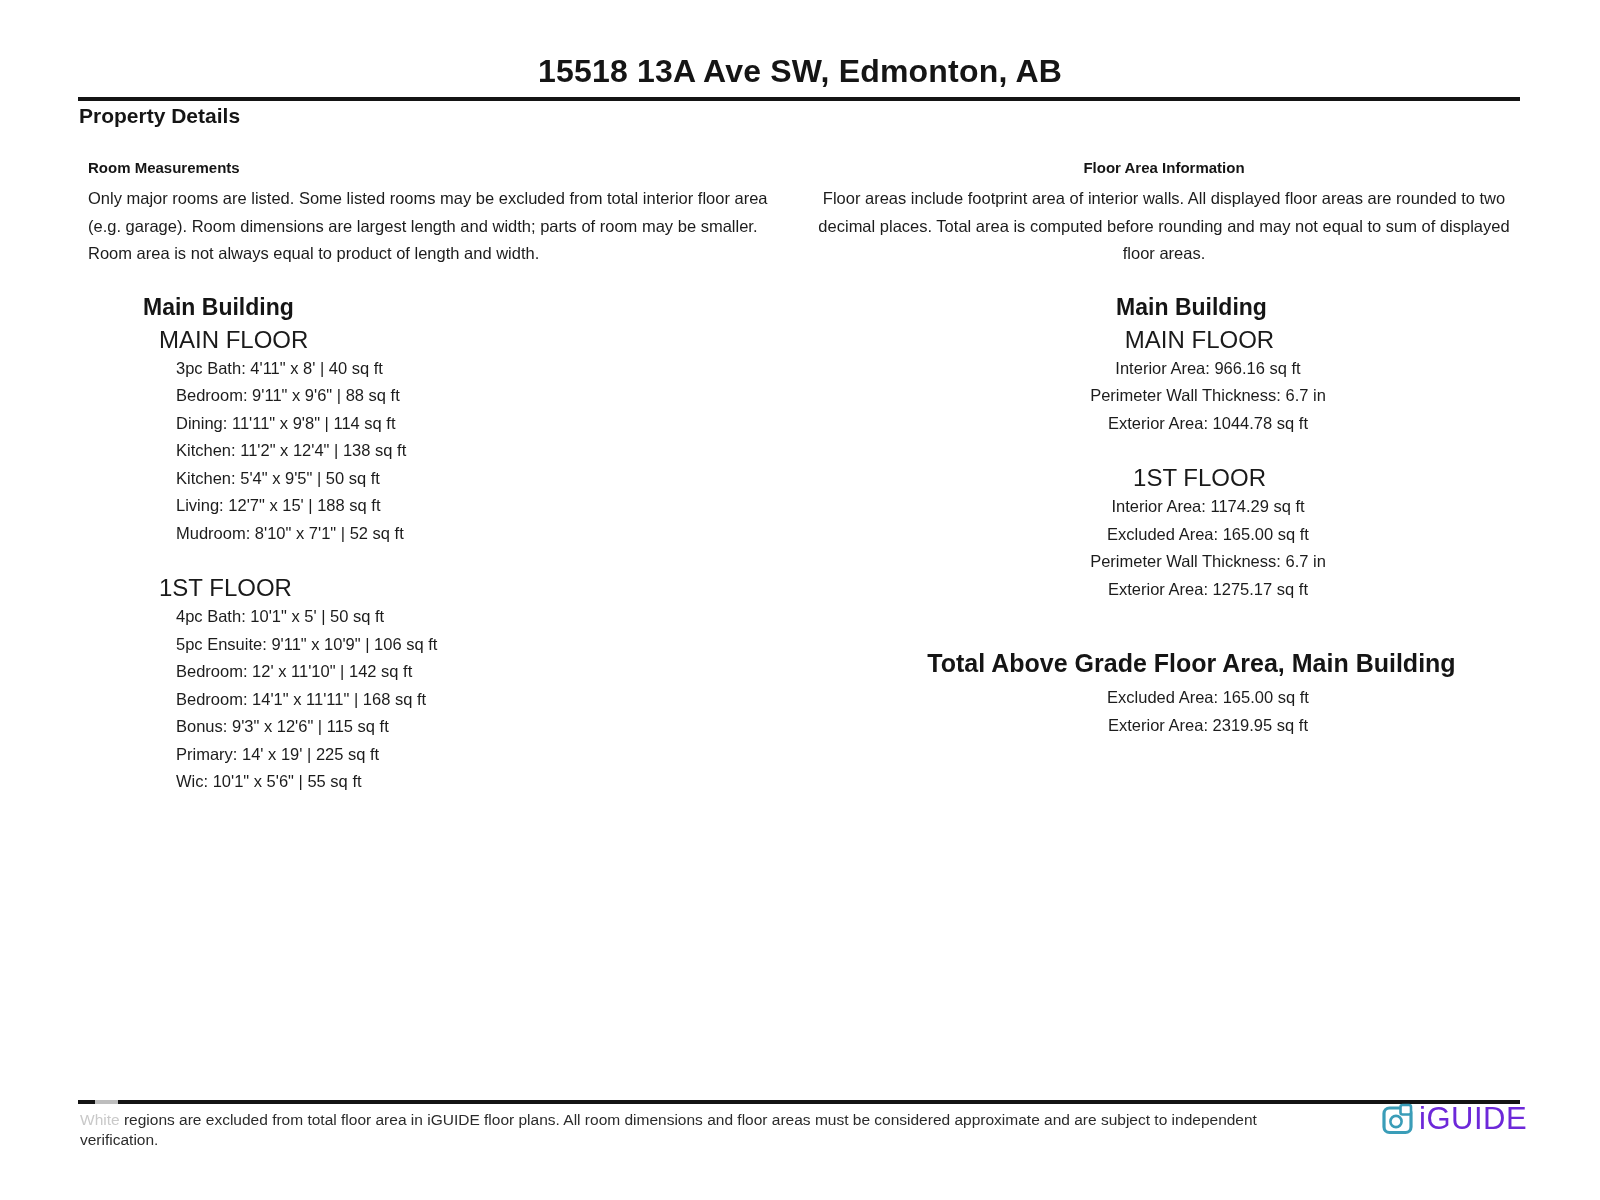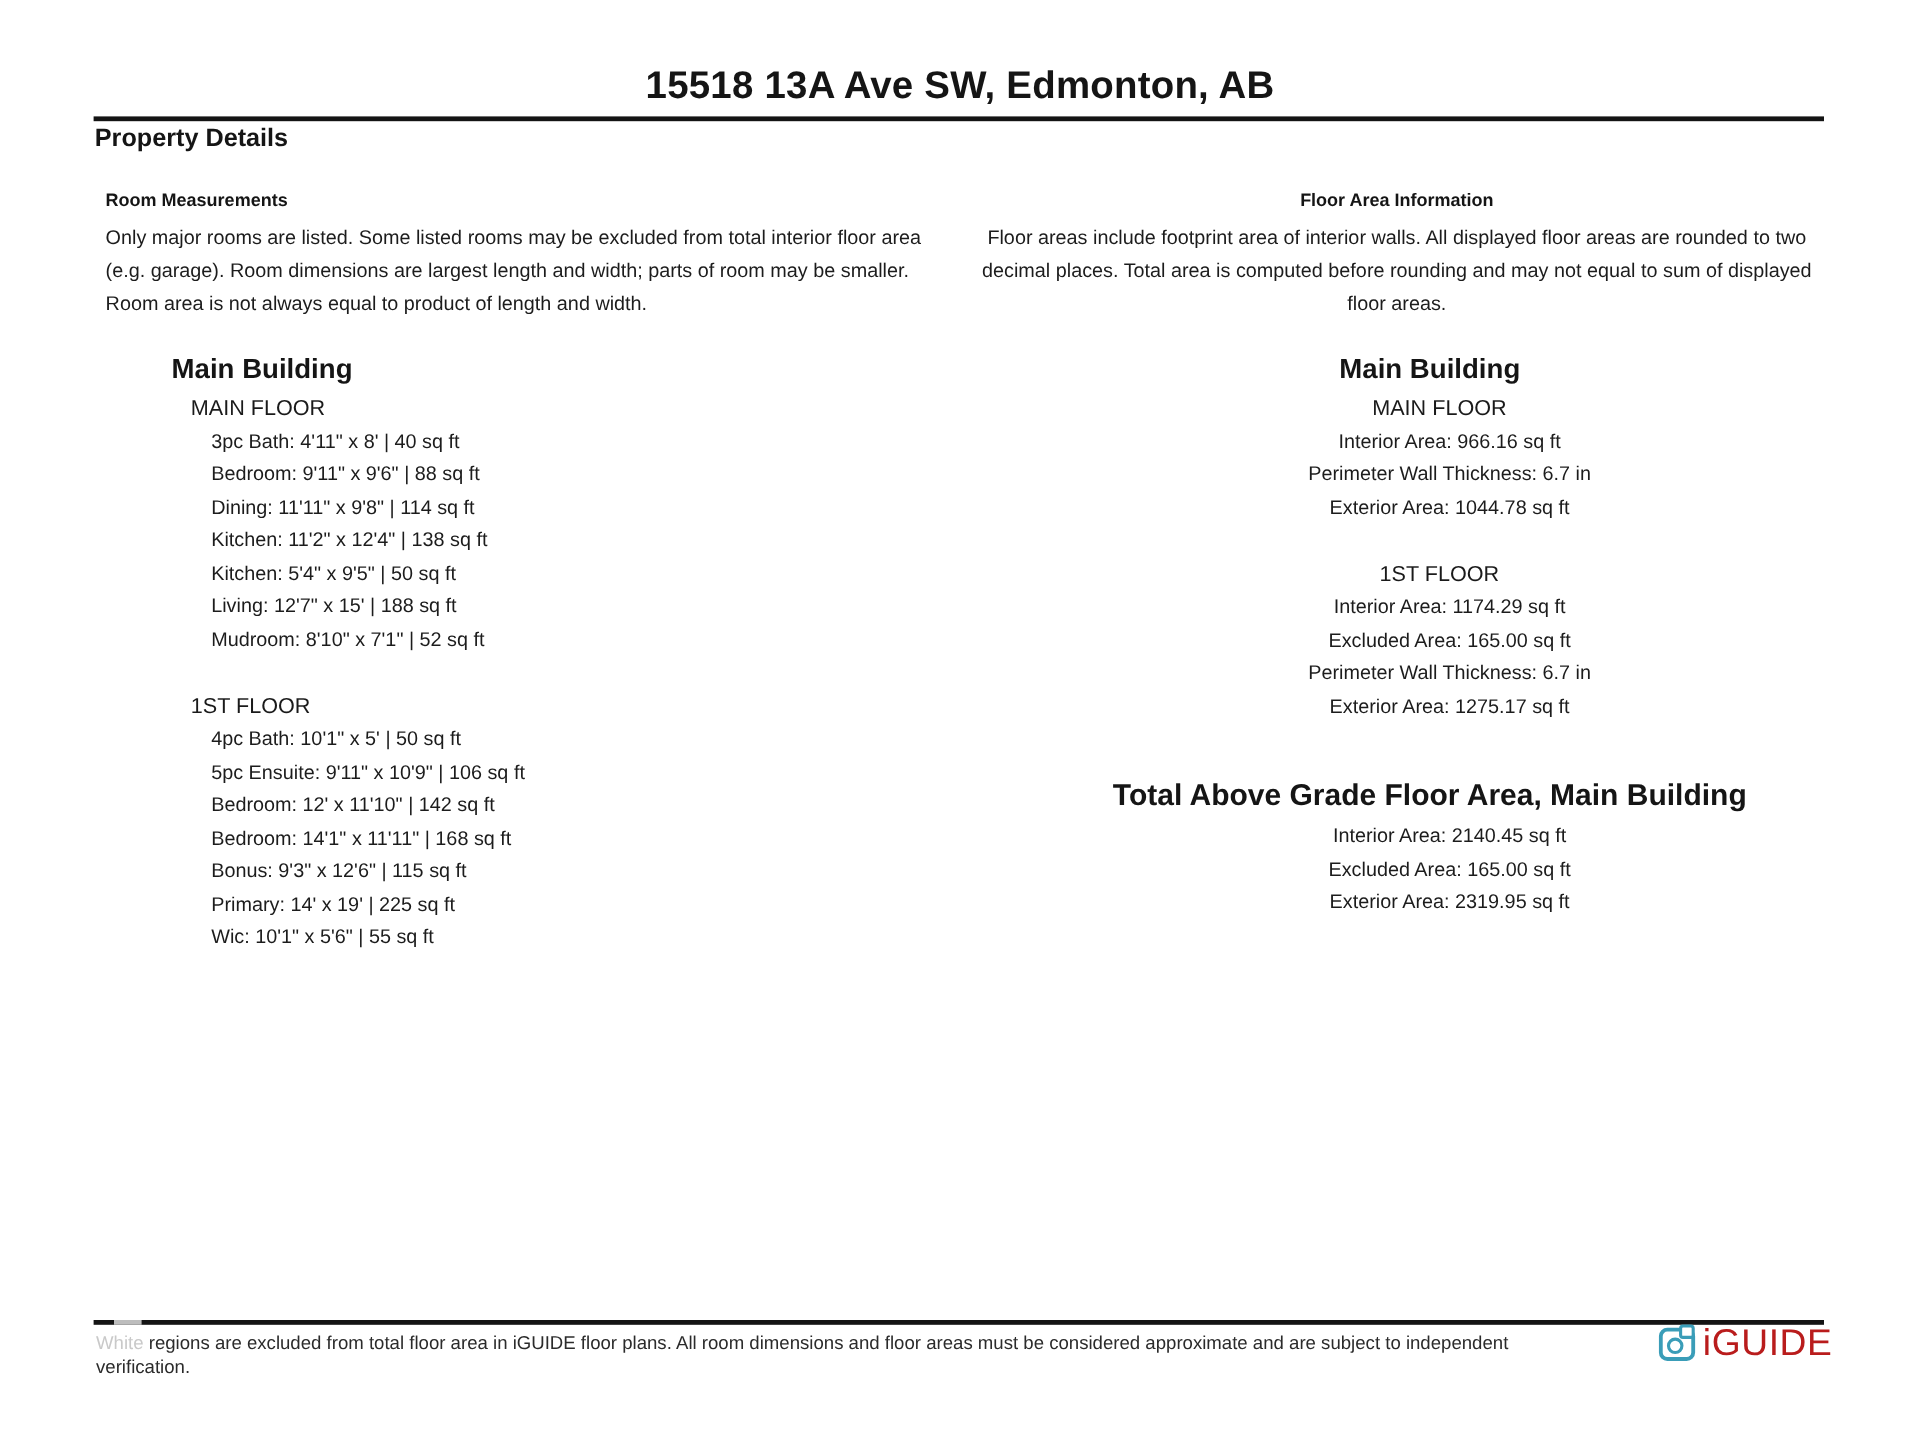--- a/index.html
+++ b/index.html
@@ -31,21 +31,21 @@
   .col-right { left:808px; width:712px;text-align:center; }
 
   .section-heading {
     margin:0 0 9px 0; font-size:15px; font-weight:bold; color:#151515;
   }
   .desc-line { font-size:16.5px; line-height:27.5px; color:#1c1c1c; }
 
   .building { margin-top:26px; padding-left:55px; }
   .building-name { font-size:23px; font-weight:bold; color:#151515; margin-bottom:5px; }
   .floor { padding-left:16px; margin-bottom:27px; }
-  .floor-name { font-size:18px; line-height:28px; color:#1a1a1a; margin-bottom:1px; }
+  .floor-name { font-size:24px; line-height:28px; color:#1a1a1a; margin-bottom:1px; }
   .entry { font-size:16.5px; line-height:27.5px; padding-left:17px; color:#1c1c1c; white-space:nowrap; }
 
   .total-block { margin-top:46px; padding-left:55px; }
   .total-heading { font-size:25px; font-weight:bold; color:#151515; margin-bottom:6px; }
   .total-block .entry { padding-left:33px; }
 
   
   .footer-rule {
     position:absolute; top:1100px; left:78px; width:1442px; height:4px;
     background:#141414;
@@ -59,21 +59,21 @@
     font-size:15.5px; line-height:20px; color:#2b2b2b;
   }
   .white-word { color:#c9c9c9; }
 
   .logo {
     position:absolute; top:1102px; left:1382px;
     display:flex; align-items:center; gap:3px;
   }
   .logo-icon { display:block; }
   .logo-text {
-    font-size:31px; color:#b91c1c; letter-spacing:0.5px; line-height:34px;
+    font-size:31px; color:#6d28d9; letter-spacing:0.5px; line-height:34px;
   }
 </style>
 </head>
 <body>
 
 <div class="page">
 
   <h1 class="page-title">15518 13A Ave SW, Edmonton, AB</h1>
   <div class="top-rule"></div>
   <h2 class="page-subtitle">Property Details</h2>
@@ -135,21 +135,20 @@
         <div class="floor-name">1ST FLOOR</div>
         <div class="entry">Interior Area: 1174.29 sq ft</div>
         <div class="entry">Excluded Area: 165.00 sq ft</div>
         <div class="entry">Perimeter Wall Thickness: 6.7 in</div>
         <div class="entry">Exterior Area: 1275.17 sq ft</div>
       </div>
     </div>
 
     <div class="total-block">
       <div class="total-heading">Total Above Grade Floor Area, Main Building</div>
-      <div class="entry">Interior Area: 2140.45 sq ft</div>
       <div class="entry">Excluded Area: 165.00 sq ft</div>
       <div class="entry">Exterior Area: 2319.95 sq ft</div>
     </div>
   </section>
 
   <div class="footer-rule">
     <span class="gray-seg"></span>
   </div>
 
   <div class="disclaimer"><span class="white-word">White</span><span> regions are excluded from total floor area in iGUIDE floor plans. All room dimensions and floor areas must be considered approximate and are subject to independent verification.</span></div>

